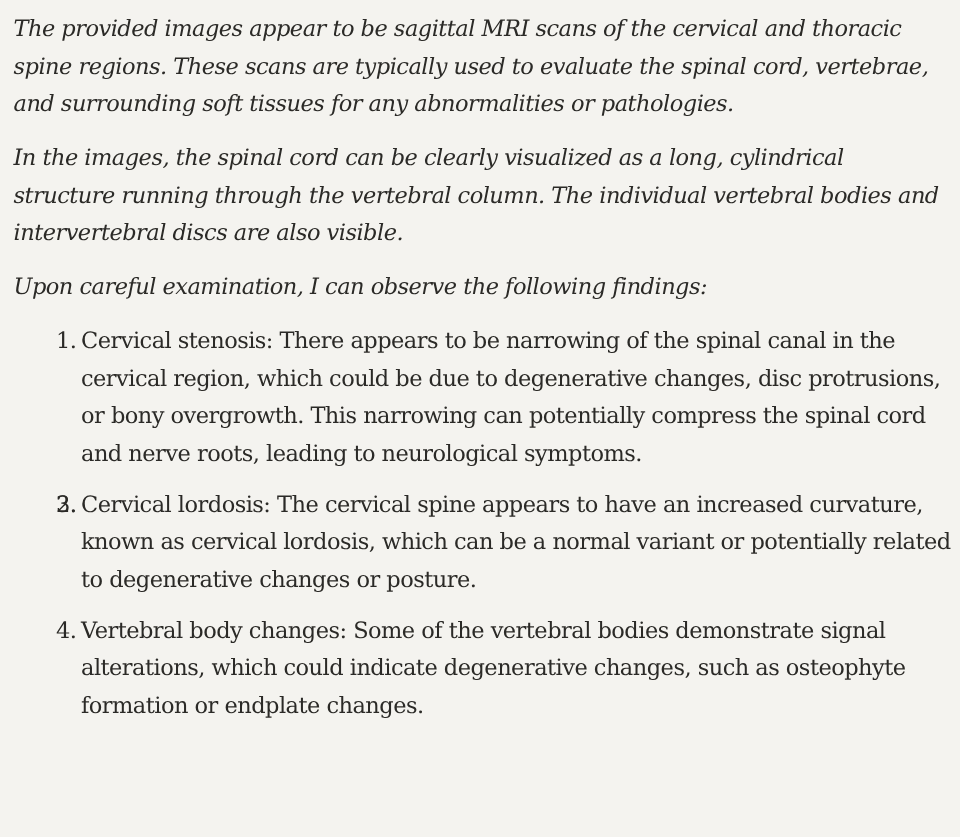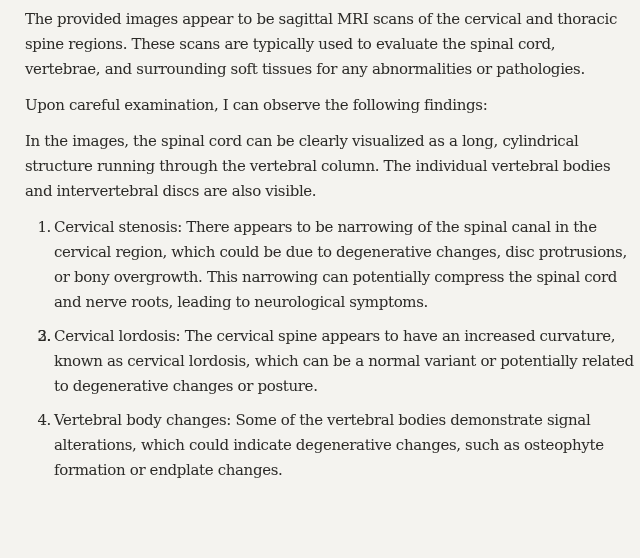--- a/index.html
+++ b/index.html
@@ -5,31 +5,31 @@
     html, body { margin: 0; padding: 0; }
     body {
       width: 640px; height: 558px; overflow: hidden;
       background: #f4f3ef;
       color: #2b2a27;
       font-family: "DejaVu Serif", "Liberation Serif", serif;
       font-size: 15px;
       letter-spacing: -0.35px;
     }
     .content { padding: 7px 0 0 9px; width: 625px; }
-    p { margin: 0 0 11px 16px; line-height: 25px; }
+    p { margin: 0 0 11px 0; line-height: 25px; font-style: italic; }
     ol { margin: 0; padding: 0; list-style: none; }
     li { position: relative; padding-left: 30px; margin-left: 15px; line-height: 25px; margin-bottom: 9px; }
     .num { position: absolute; left: 0; top: 0; width: 27px; text-align: right; }
   </style>
 </head>
 <body>
 
 <div class="content">
   <p>The provided images appear to be sagittal MRI scans of the cervical and thoracic spine regions. These scans are typically used to evaluate the spinal cord, vertebrae, and surrounding soft tissues for any abnormalities or pathologies.</p>
+  <p>In the images, the spinal cord can be clearly visualized as a long, cylindrical structure running through the vertebral column. The individual vertebral bodies and intervertebral discs are also visible.</p>
   <p>Upon careful examination, I can observe the following findings:</p>
-  <p>In the images, the spinal cord can be clearly visualized as a long, cylindrical structure running through the vertebral column. The individual vertebral bodies and intervertebral discs are also visible.</p>
   <ol>
     <li><span class="num">1.</span><span>Cervical stenosis: There appears to be narrowing of the spinal canal in the cervical region, which could be due to degenerative changes, disc protrusions, or bony overgrowth. This narrowing can potentially compress the spinal cord and nerve roots, leading to neurological symptoms.</span></li>
     <li><span class="num">2.</span></li>
     <li><span class="num">3.</span><span>Cervical lordosis: The cervical spine appears to have an increased curvature, known as cervical lordosis, which can be a normal variant or potentially related to degenerative changes or posture.</span></li>
     <li><span class="num">4.</span><span>Vertebral body changes: Some of the vertebral bodies demonstrate signal alterations, which could indicate degenerative changes, such as osteophyte formation or endplate changes.</span></li>
   </ol>
 </div>
 
 </body></html>

